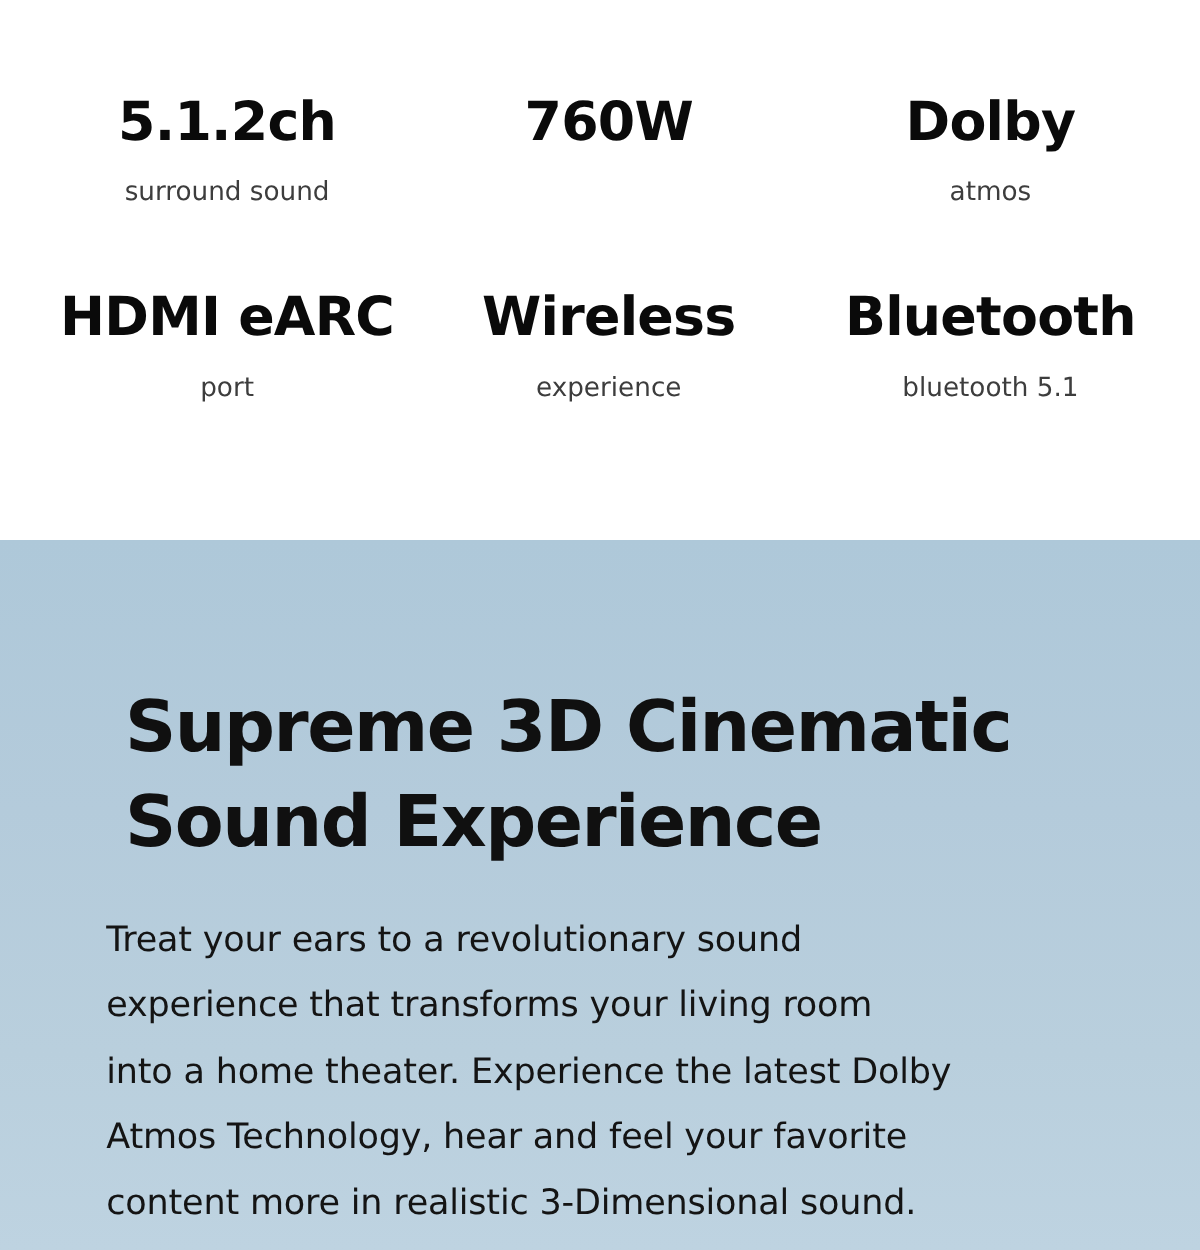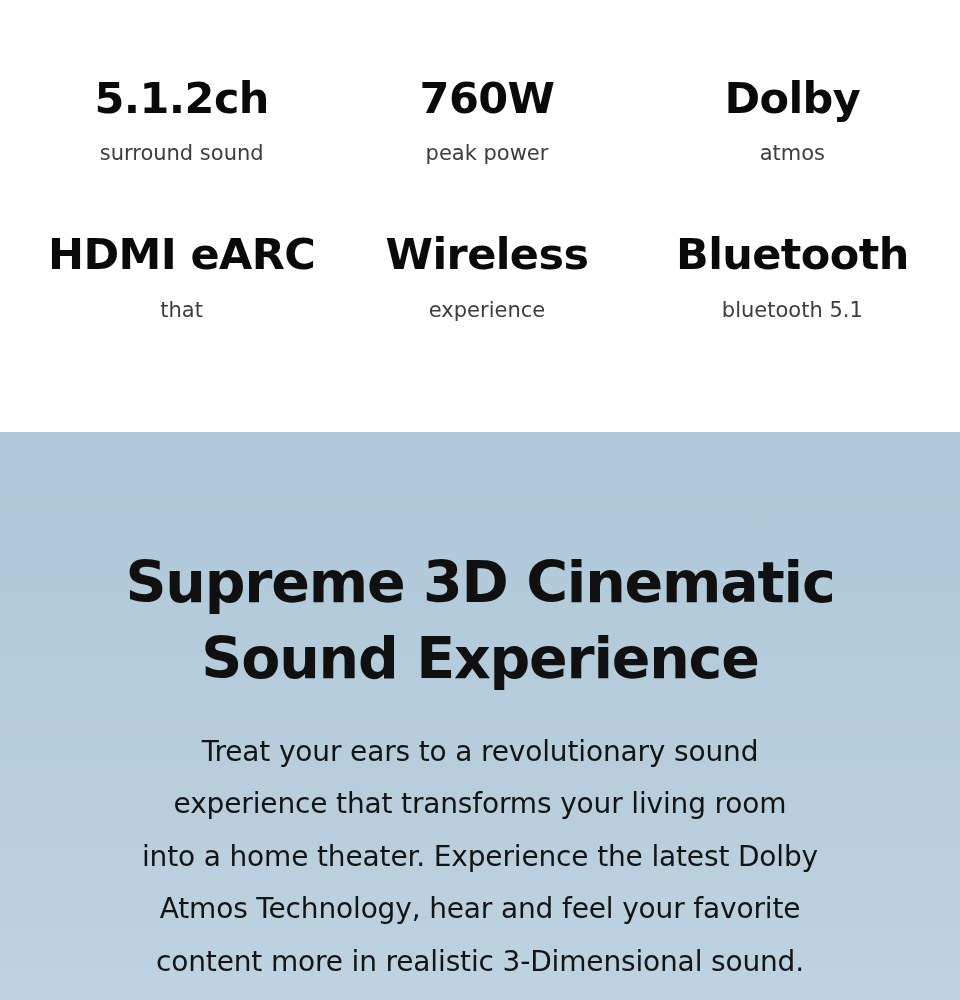--- a/index.html
+++ b/index.html
@@ -69,21 +69,21 @@
     line-height: 1.2;
     white-space: nowrap;
   }
 
   
   .hero-section {
     flex: 1 1 auto;
     background: linear-gradient(180deg, #aec8d9 0%, #b4cbdb 38%, #b9cfdd 72%, #bed3e1 100%);
     box-sizing: border-box;
     padding: 113px 40px 0 40px;
-    text-align: center;
+    text-align: left;
   }
 
   .hero-title {
     margin: 0 auto;
     max-width: 760px;
     font-family: "DejaVu Sans", "Liberation Sans", sans-serif;
     font-weight: 700;
     font-size: 57px;
     line-height: 1.33;
     letter-spacing: -1.2px;
@@ -118,31 +118,30 @@
   <section class="specs-section">
     <div class="specs-grid">
 
       <div class="spec-item">
         <span class="spec-value">5.1.2ch</span>
         <span class="spec-label">surround sound</span>
       </div>
 
       <div class="spec-item">
         <span class="spec-value">760W</span>
-        <span class="spec-label">peak power</span>
       </div>
 
       <div class="spec-item">
         <span class="spec-value">Dolby</span>
         <span class="spec-label">atmos</span>
       </div>
 
       <div class="spec-item">
         <span class="spec-value">HDMI eARC</span>
-        <span class="spec-label">that</span>
+        <span class="spec-label">port</span>
       </div>
 
       <div class="spec-item">
         <span class="spec-value">Wireless</span>
         <span class="spec-label">experience</span>
       </div>
 
       <div class="spec-item">
         <span class="spec-value">Bluetooth</span>
         <span class="spec-label">bluetooth 5.1</span>

